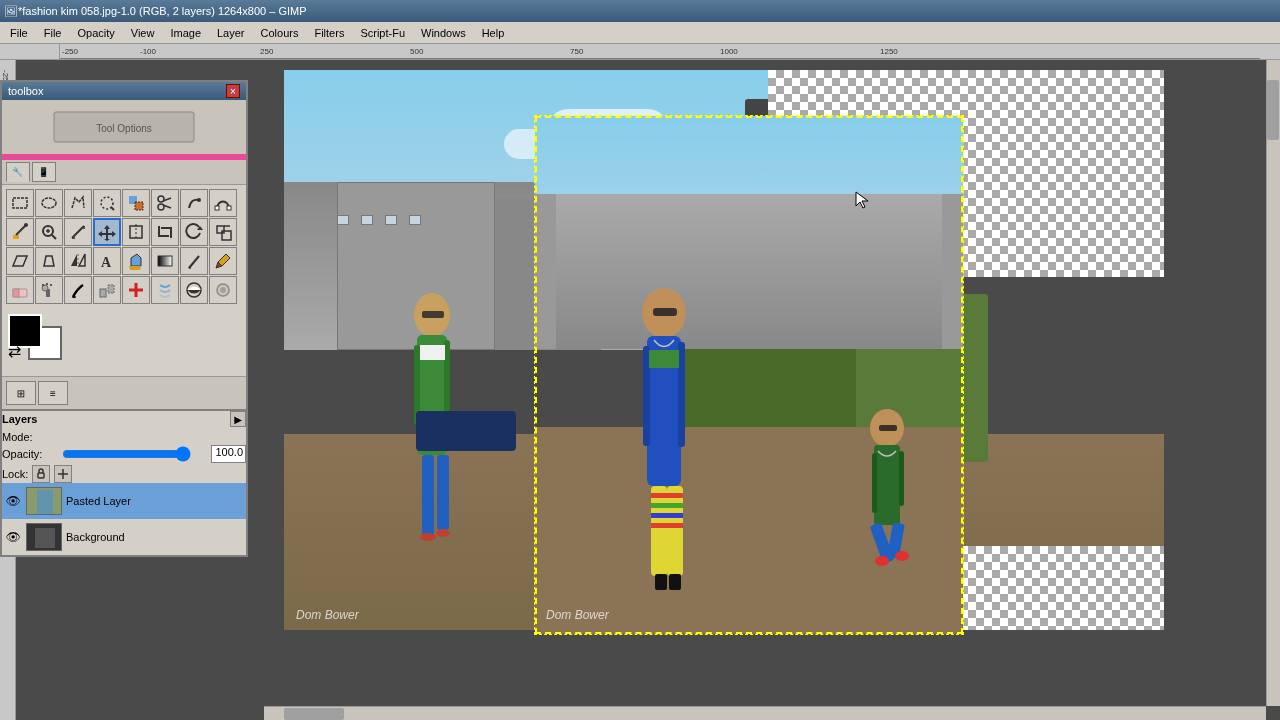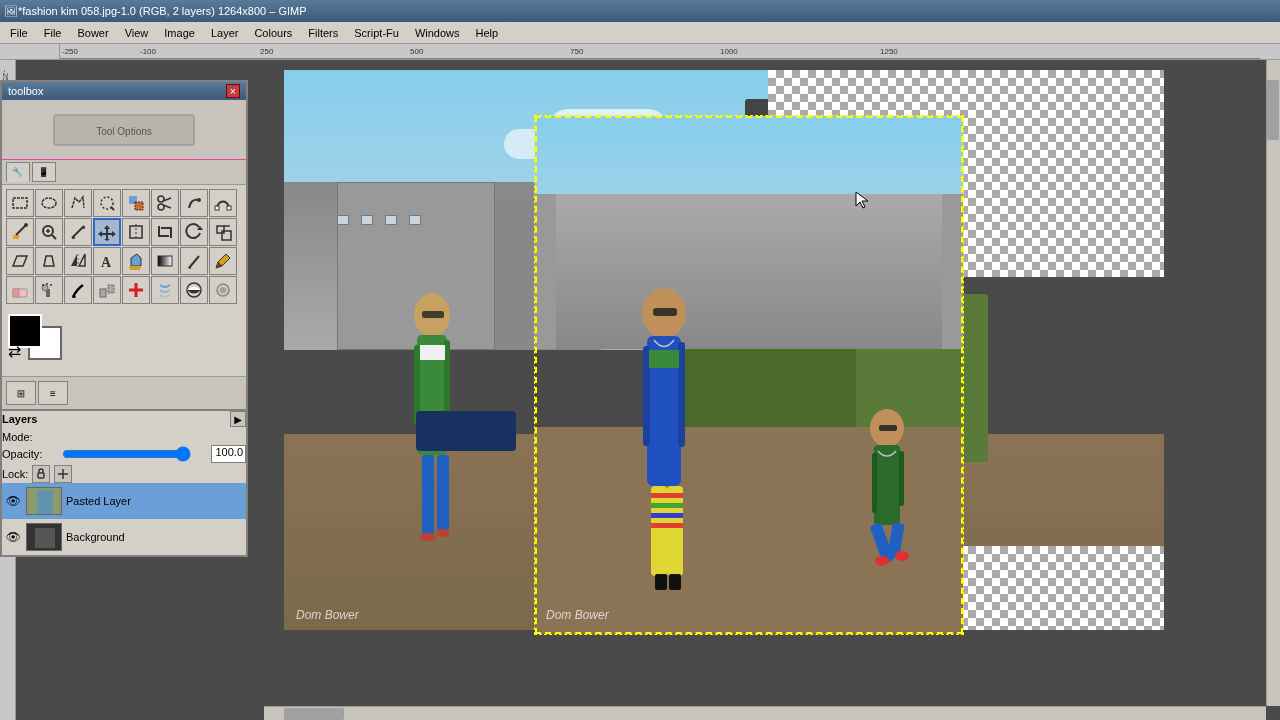--- a/index.html
+++ b/index.html
@@ -114,21 +114,21 @@
       display: flex;
       align-items: center;
       justify-content: center;
       color: white;
       font-size: 10px;
       cursor: pointer;
     }
     #tool-options-area {
       height: 60px;
       background: #c8c4bc;
-      border-bottom: 1px solid #ec4899;
+      border-bottom: 6px solid #ec4899;
       display: flex;
       align-items: center;
       justify-content: center;
     }
     #tools-grid {
       display: grid;
       grid-template-columns: repeat(8, 28px);
       gap: 1px;
       padding: 4px;
       background: #d4d0c8;
@@ -392,21 +392,21 @@
 <body>
 
 <div id="title-bar">
   <span>🖼</span>
   <span>*fashion kim 058.jpg-1.0 (RGB, 2 layers) 1264x800 – GIMP</span>
 </div>
 
 <div id="menu-bar">
   <span class="menu-item">File</span>
   <span class="menu-item">File</span>
-  <span class="menu-item">Bower</span>
+  <span class="menu-item">Opacity</span>
   <span class="menu-item">View</span>
   <span class="menu-item">Image</span>
   <span class="menu-item">Layer</span>
   <span class="menu-item">Colours</span>
   <span class="menu-item">Filters</span>
   <span class="menu-item">Script-Fu</span>
   <span class="menu-item">Windows</span>
   <span class="menu-item">Help</span>
 </div>
 

